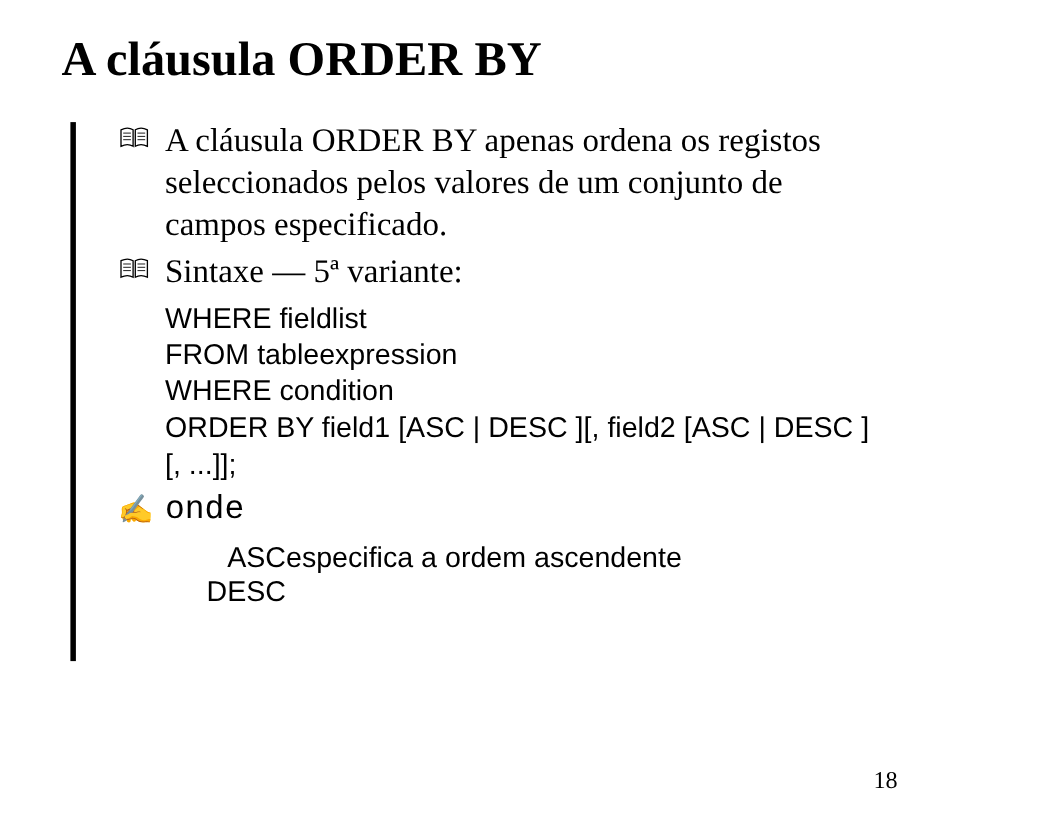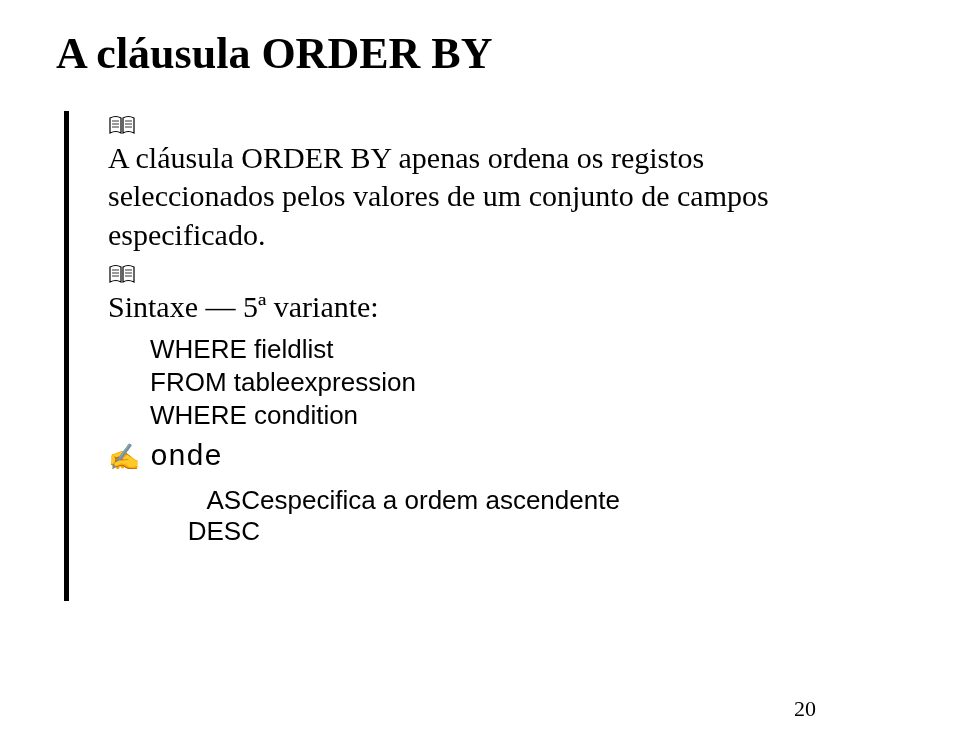--- a/index.html
+++ b/index.html
@@ -1,21 +1,21 @@
 <!DOCTYPE html>
 <html><head>
 <meta charset="utf-8">
 <style>
   * { margin: 0; padding: 0; box-sizing: border-box; }
   body { width: 960px; height: 746px; background: #fff; font-family: "Times New Roman", Times, serif; color: #000; }
   .slide { width: 852px; height: 746px; padding: 28px 56px 0 56px; position: relative; }
   .title { font-size: 44px; font-weight: bold; font-family: "Times New Roman", Times, serif; margin-bottom: 30px; }
   .content { position: relative; padding-left: 52px; }
   .vline { position: absolute; left: 8px; top: 2px; width: 5px; background: #000; }
-  .row { display: flex; align-items: flex-start; margin-bottom: 4px; flex-direction: column; }
+  .row { display: flex; align-items: flex-start; margin-bottom: 4px; }
   .bullet-book { width: 42px; flex-shrink: 0; padding-top: 6px; }
   .bullet-book svg { width: 28px; height: 20px; }
   .body-text { font-size: 30px; line-height: 1.28; font-family: "Times New Roman", Times, serif; }
   .sub { padding-left: 42px; margin-top: 6px; }
   .sub .body-text { font-size: 26px; font-family: Arial, Helvetica, sans-serif; }
   .handrow { display: flex; align-items: center; margin-top: 6px; margin-bottom: 4px; }
   .hand { width: 42px; flex-shrink: 0; }
   .hand-icon { font-size: 26px; line-height: 1; }
   .defs { padding-left: 42px; margin-top: 8px; }
   .defrow { display: flex; text-align: right; }
@@ -49,33 +49,34 @@
             <path d="M4 6 L11 6 M4 9 L11 9 M4 12 L11 12 M17 6 L24 6 M17 9 L24 9 M17 12 L24 12" stroke="#000" stroke-width="0.8"></path>
           </svg>
       </div>
       <div class="body-text">Sintaxe — 5ª variante:</div>
     </div>
 
     <div class="sub">
       <div class="body-text">WHERE fieldlist</div>
       <div class="body-text">FROM tableexpression</div>
       <div class="body-text">WHERE condition</div>
+      <div class="body-text">ORDER BY field1 [ASC | DESC ][, field2 [ASC | DESC ][, ...]];</div>
     </div>
 
     <div class="handrow">
       <div class="hand"><span class="hand-icon">✍</span></div>
       <div class="body-text" style="font-family:Liberation Mono, monospace;">onde</div>
     </div>
 
     <div class="defs">
       <div class="defrow">
         <div class="defkey">ASC</div>
         <div class="defval">especifica a ordem ascendente</div>
       </div>
       <div class="defrow">
         <div class="defkey">DESC</div>
       </div>
     </div>
 
   </div>
 
-  <div class="pagenum">20</div>
+  <div class="pagenum">18</div>
 </div>
 
 </body></html>

